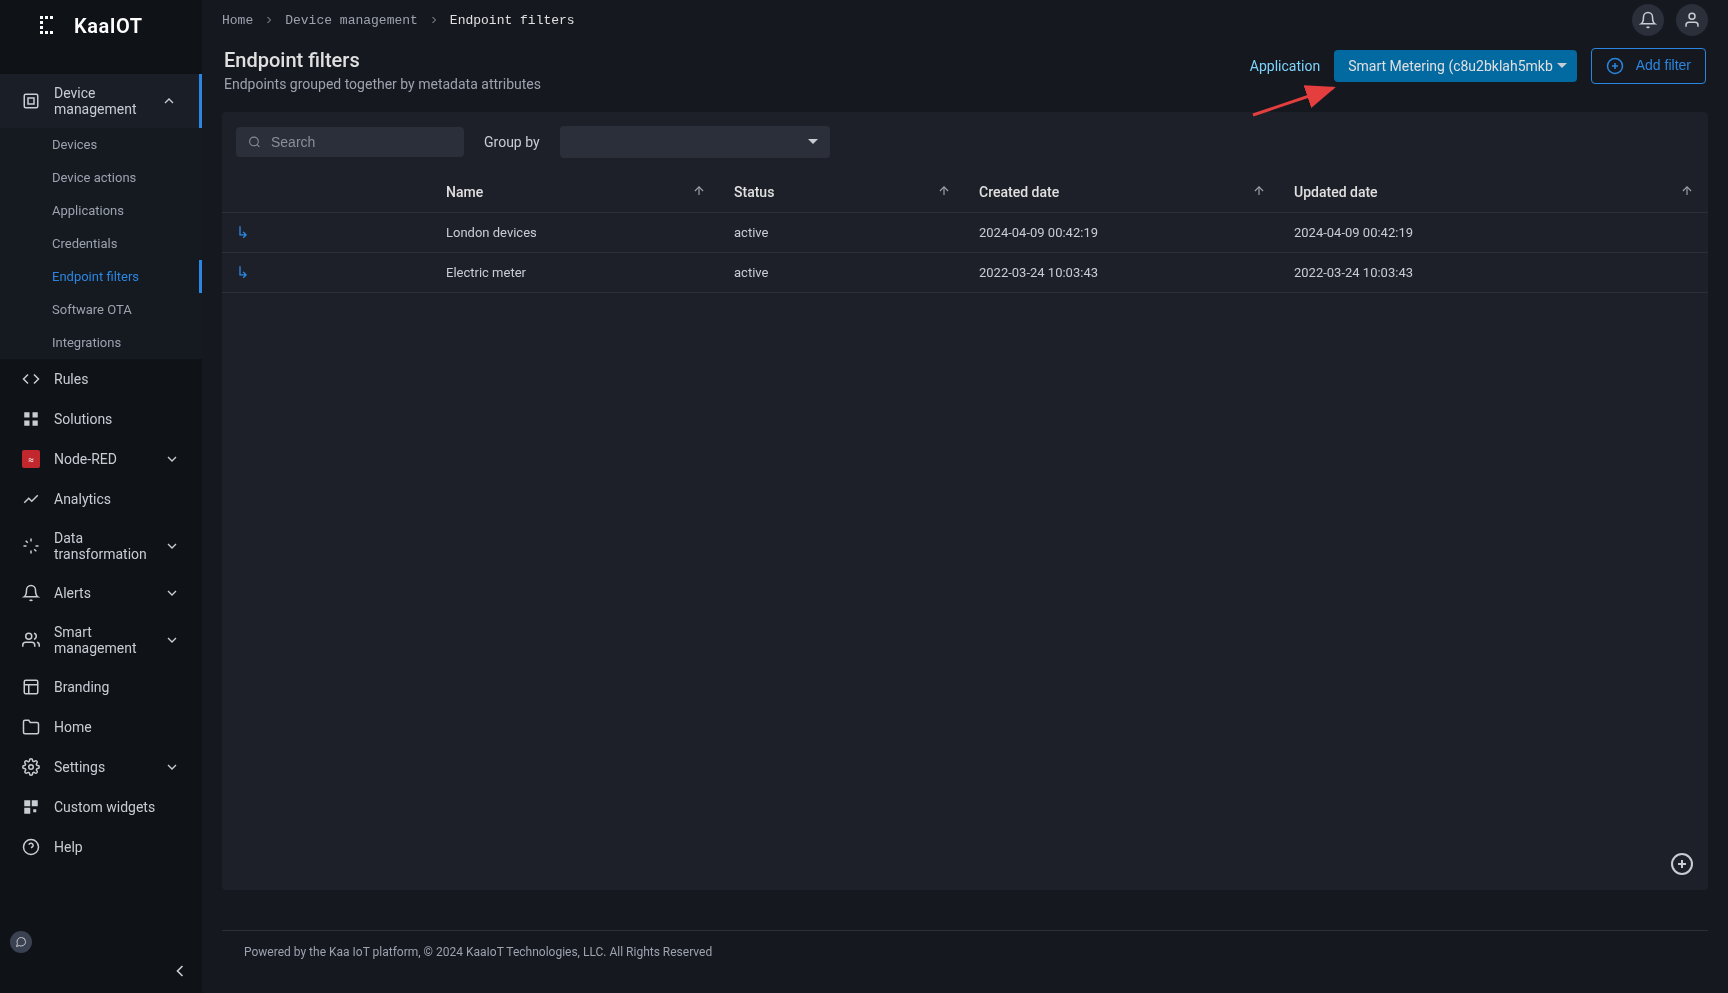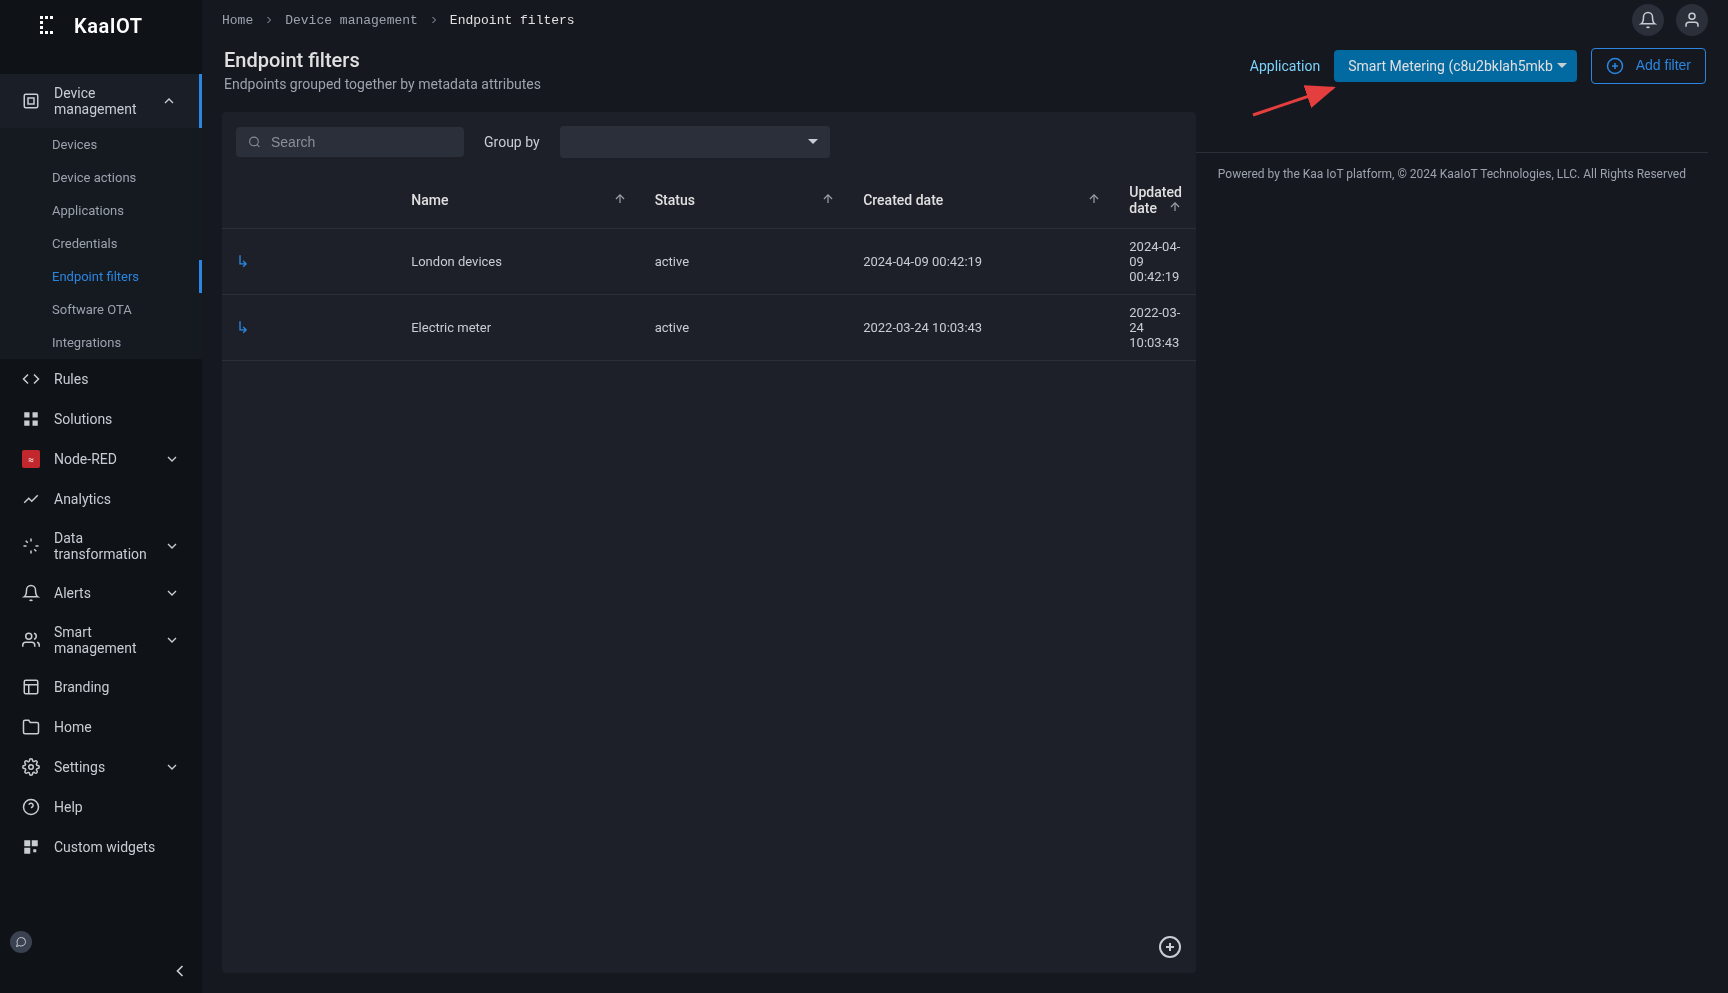--- a/index.html
+++ b/index.html
@@ -223,21 +223,21 @@
   border-radius: 4px;
   color: #2a86e0;
   cursor: pointer;
   font-size: 14px;
   background: transparent;
 }
 .content {
   flex: 1;
   padding: 0 20px 20px;
   display: flex;
-  flex-direction: row;
+  flex-direction: column;
 }
 .panel {
   flex: 1;
   background: #1d2029;
   border-radius: 4px;
   padding: 14px 0;
   display: flex;
   flex-direction: column;
   position: relative;
 }
@@ -525,39 +525,39 @@
         <span class="nav-label">Settings</span>
         <span class="nav-chevron">
           <svg width="16" height="16" viewBox="0 0 24 24" fill="none" stroke="currentColor" stroke-width="2">
               <polyline points="6 9 12 15 18 9"></polyline>
             </svg>
         </span>
       </div>
 
       <div class="nav-item">
         <span class="nav-icon">
-          <svg width="18" height="18" viewBox="0 0 24 24" fill="none" stroke="currentColor" stroke-width="2">
-              <circle cx="12" cy="12" r="10"></circle>
-              <path d="M9.09 9a3 3 0 0 1 5.83 1c0 2-3 3-3 3"></path>
-              <line x1="12" y1="17" x2="12.01" y2="17"></line>
-            </svg>
-        </span>
-        <span class="nav-label">Help</span>
-      </div>
-
-      <div class="nav-item">
-        <span class="nav-icon">
           <svg width="18" height="18" viewBox="0 0 24 24" fill="currentColor">
               <rect x="3" y="3" width="8" height="8"></rect>
               <rect x="13" y="3" width="8" height="8"></rect>
               <rect x="3" y="13" width="8" height="8"></rect>
               <rect x="15" y="15" width="4" height="4"></rect>
             </svg>
         </span>
         <span class="nav-label">Custom widgets</span>
+      </div>
+
+      <div class="nav-item">
+        <span class="nav-icon">
+          <svg width="18" height="18" viewBox="0 0 24 24" fill="none" stroke="currentColor" stroke-width="2">
+              <circle cx="12" cy="12" r="10"></circle>
+              <path d="M9.09 9a3 3 0 0 1 5.83 1c0 2-3 3-3 3"></path>
+              <line x1="12" y1="17" x2="12.01" y2="17"></line>
+            </svg>
+        </span>
+        <span class="nav-label">Help</span>
       </div>
     </nav>
 
     <div class="chat-bubble">
       <svg width="12" height="12" viewBox="0 0 24 24" fill="none" stroke="#c8cdd4" stroke-width="2">
           <path d="M21 11.5a8.38 8.38 0 0 1-.9 3.8 8.5 8.5 0 0 1-7.6 4.7 8.38 8.38 0 0 1-3.8-.9L3 21l1.9-5.7a8.38 8.38 0 0 1-.9-3.8 8.5 8.5 0 0 1 4.7-7.6 8.38 8.38 0 0 1 3.8-.9h.5a8.48 8.48 0 0 1 8 8v.5z"></path>
         </svg>
     </div>
 
     <div class="sidebar-collapse">

